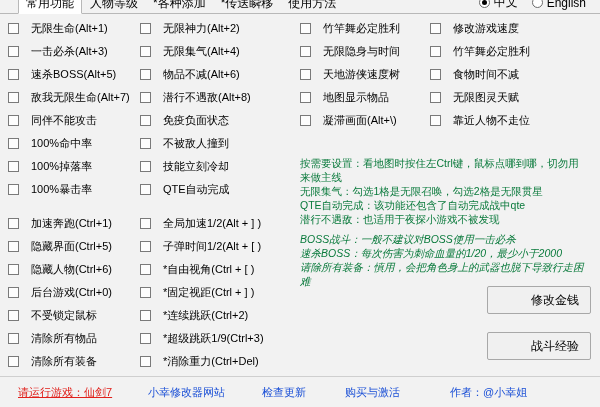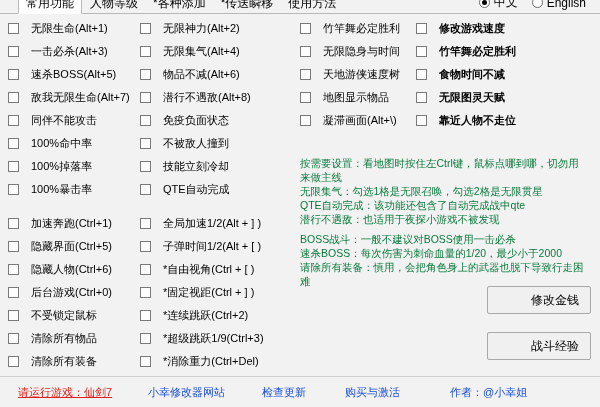--- a/index.html
+++ b/index.html
@@ -60,21 +60,21 @@
     height:352px;
     background:#f2f2f2;
   }
   .col{
     position:absolute;
     top:6px;
   }
   .col1{left:8px;width:118px;}
   .col2{left:140px;width:118px;}
   .col3{left:300px;width:130px;}
-  .col4{left:416px;width:130px;font-weight:bold;}
+  .col4{left:430px;width:130px;}
 
   .cb{
     display:flex;align-items:center;
     gap:12px;
     height:16px;
     margin-bottom:7px;
     cursor:pointer;
     white-space:nowrap;
   }
   .cb .box{
@@ -101,20 +101,21 @@
   }
   .info2{
     position:absolute;
     left:300px;
     top:218px;
     width:285px;
     color:#0a7a3c;
     font-size:10.5px;
     line-height:14px;
     white-space:pre-wrap;
+    font-style:italic;
   }
   
   .btn{
     position:absolute;
     width:70px;height:26px;
     background:#f0f0f0;
     border:1px solid #a8a8a8;
     border-radius:2px;
     font-size:12px;
     color:#000;

